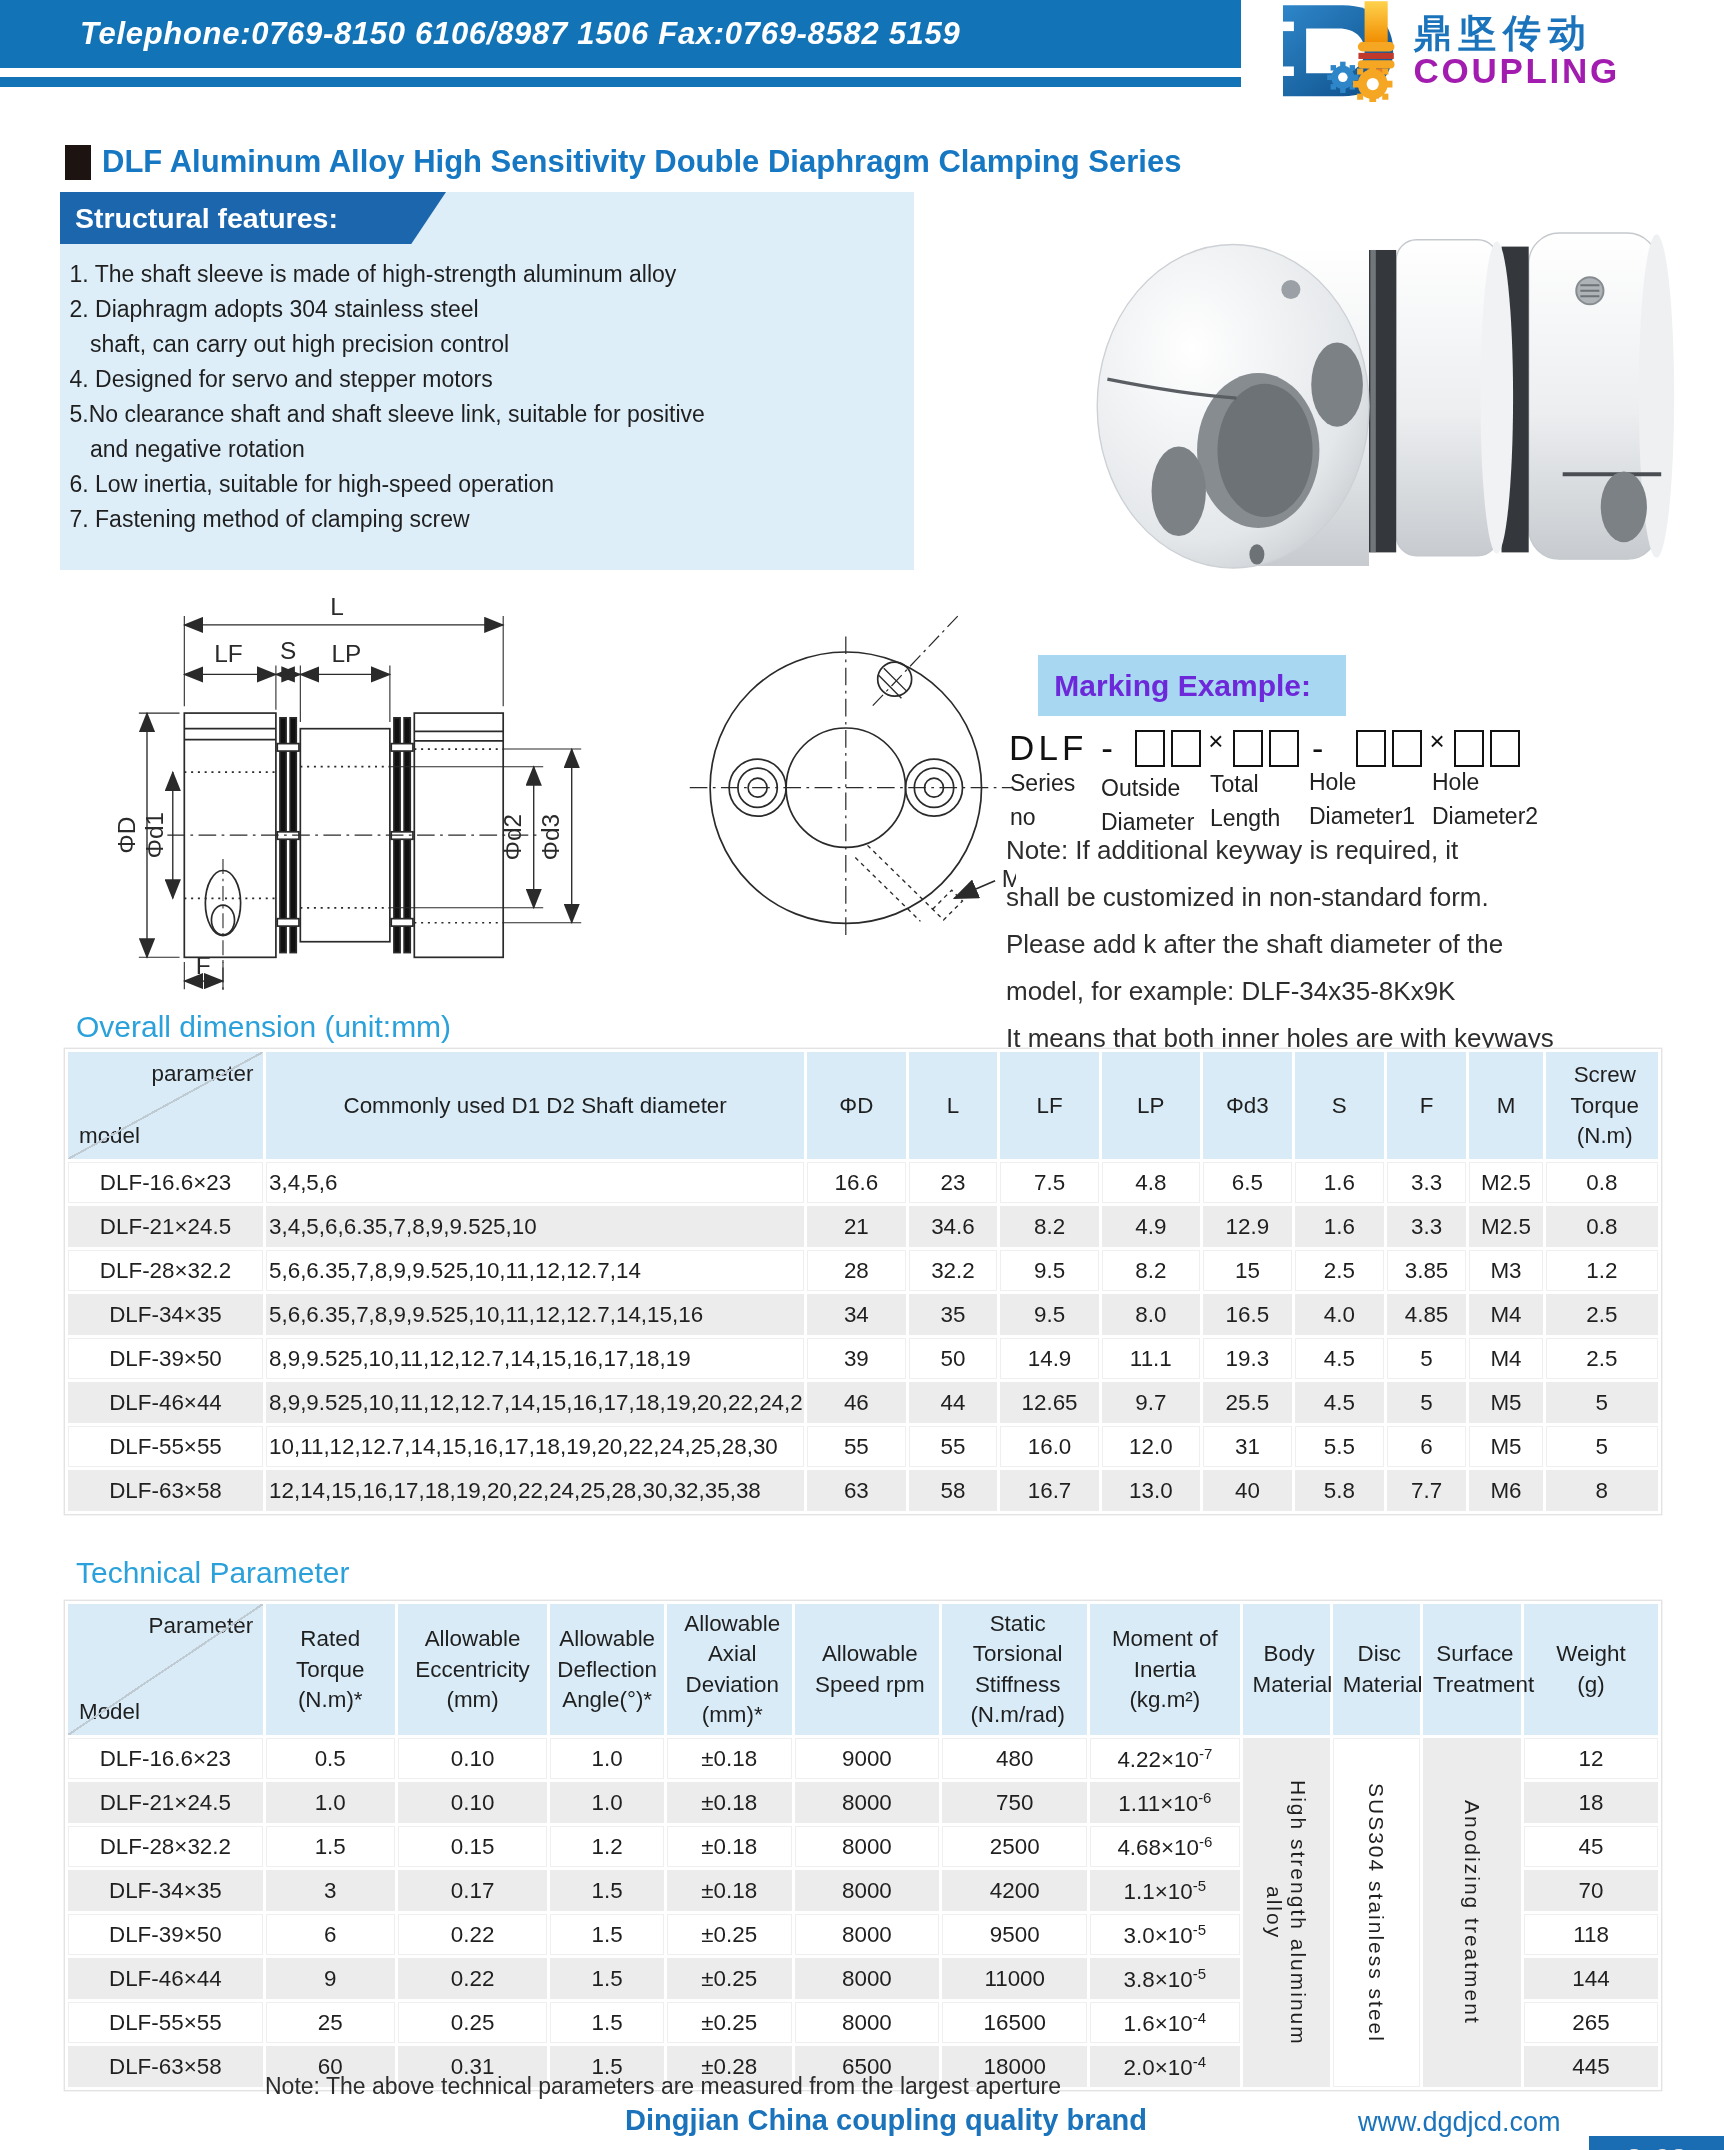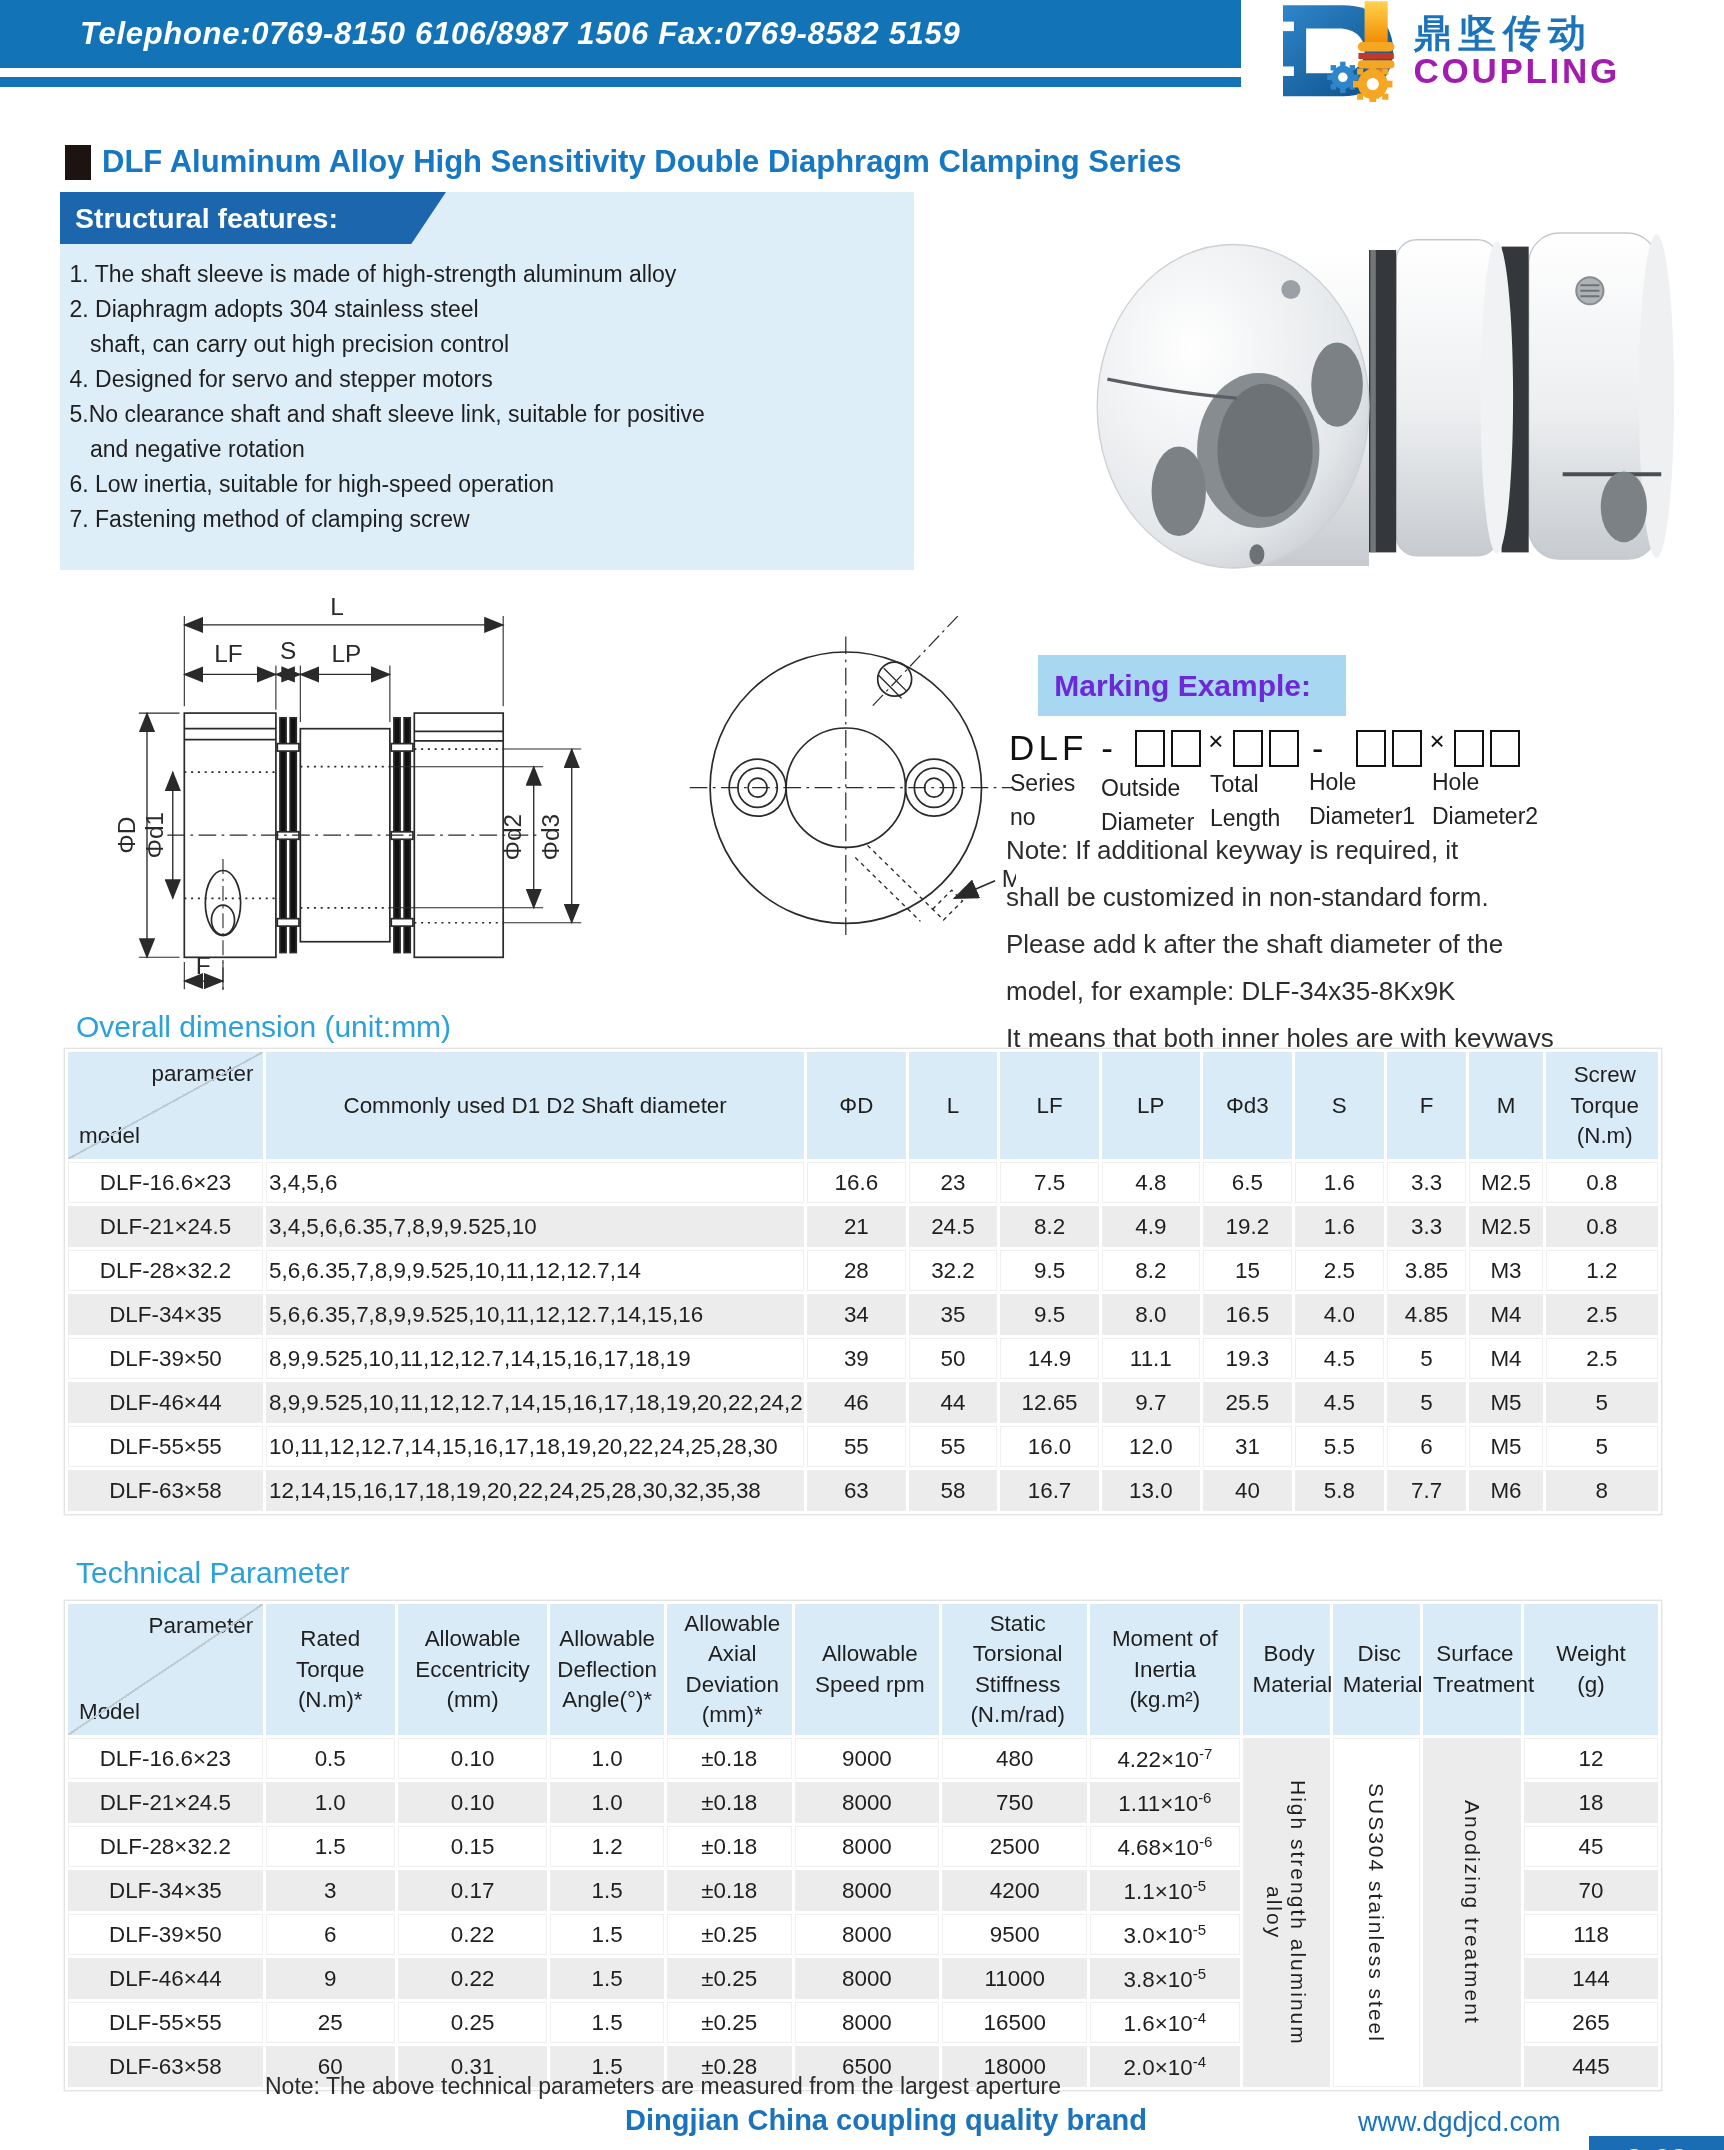--- a/index.html
+++ b/index.html
@@ -364,24 +364,24 @@
           <td>6.5</td>
           <td>1.6</td>
           <td>3.3</td>
           <td>M2.5</td>
           <td>0.8</td>
         </tr>
         <tr class="alt">
           <td>DLF-21×24.5</td>
           <td class="l">3,4,5,6,6.35,7,8,9,9.525,10</td>
           <td>21</td>
-          <td>24.5</td>
+          <td>34.6</td>
           <td>8.2</td>
           <td>4.9</td>
-          <td>19.2</td>
+          <td>12.9</td>
           <td>1.6</td>
           <td>3.3</td>
           <td>M2.5</td>
           <td>0.8</td>
         </tr>
         <tr>
           <td>DLF-28×32.2</td>
           <td class="l">5,6,6.35,7,8,9,9.525,10,11,12,12.7,14</td>
           <td>28</td>
           <td>32.2</td>

